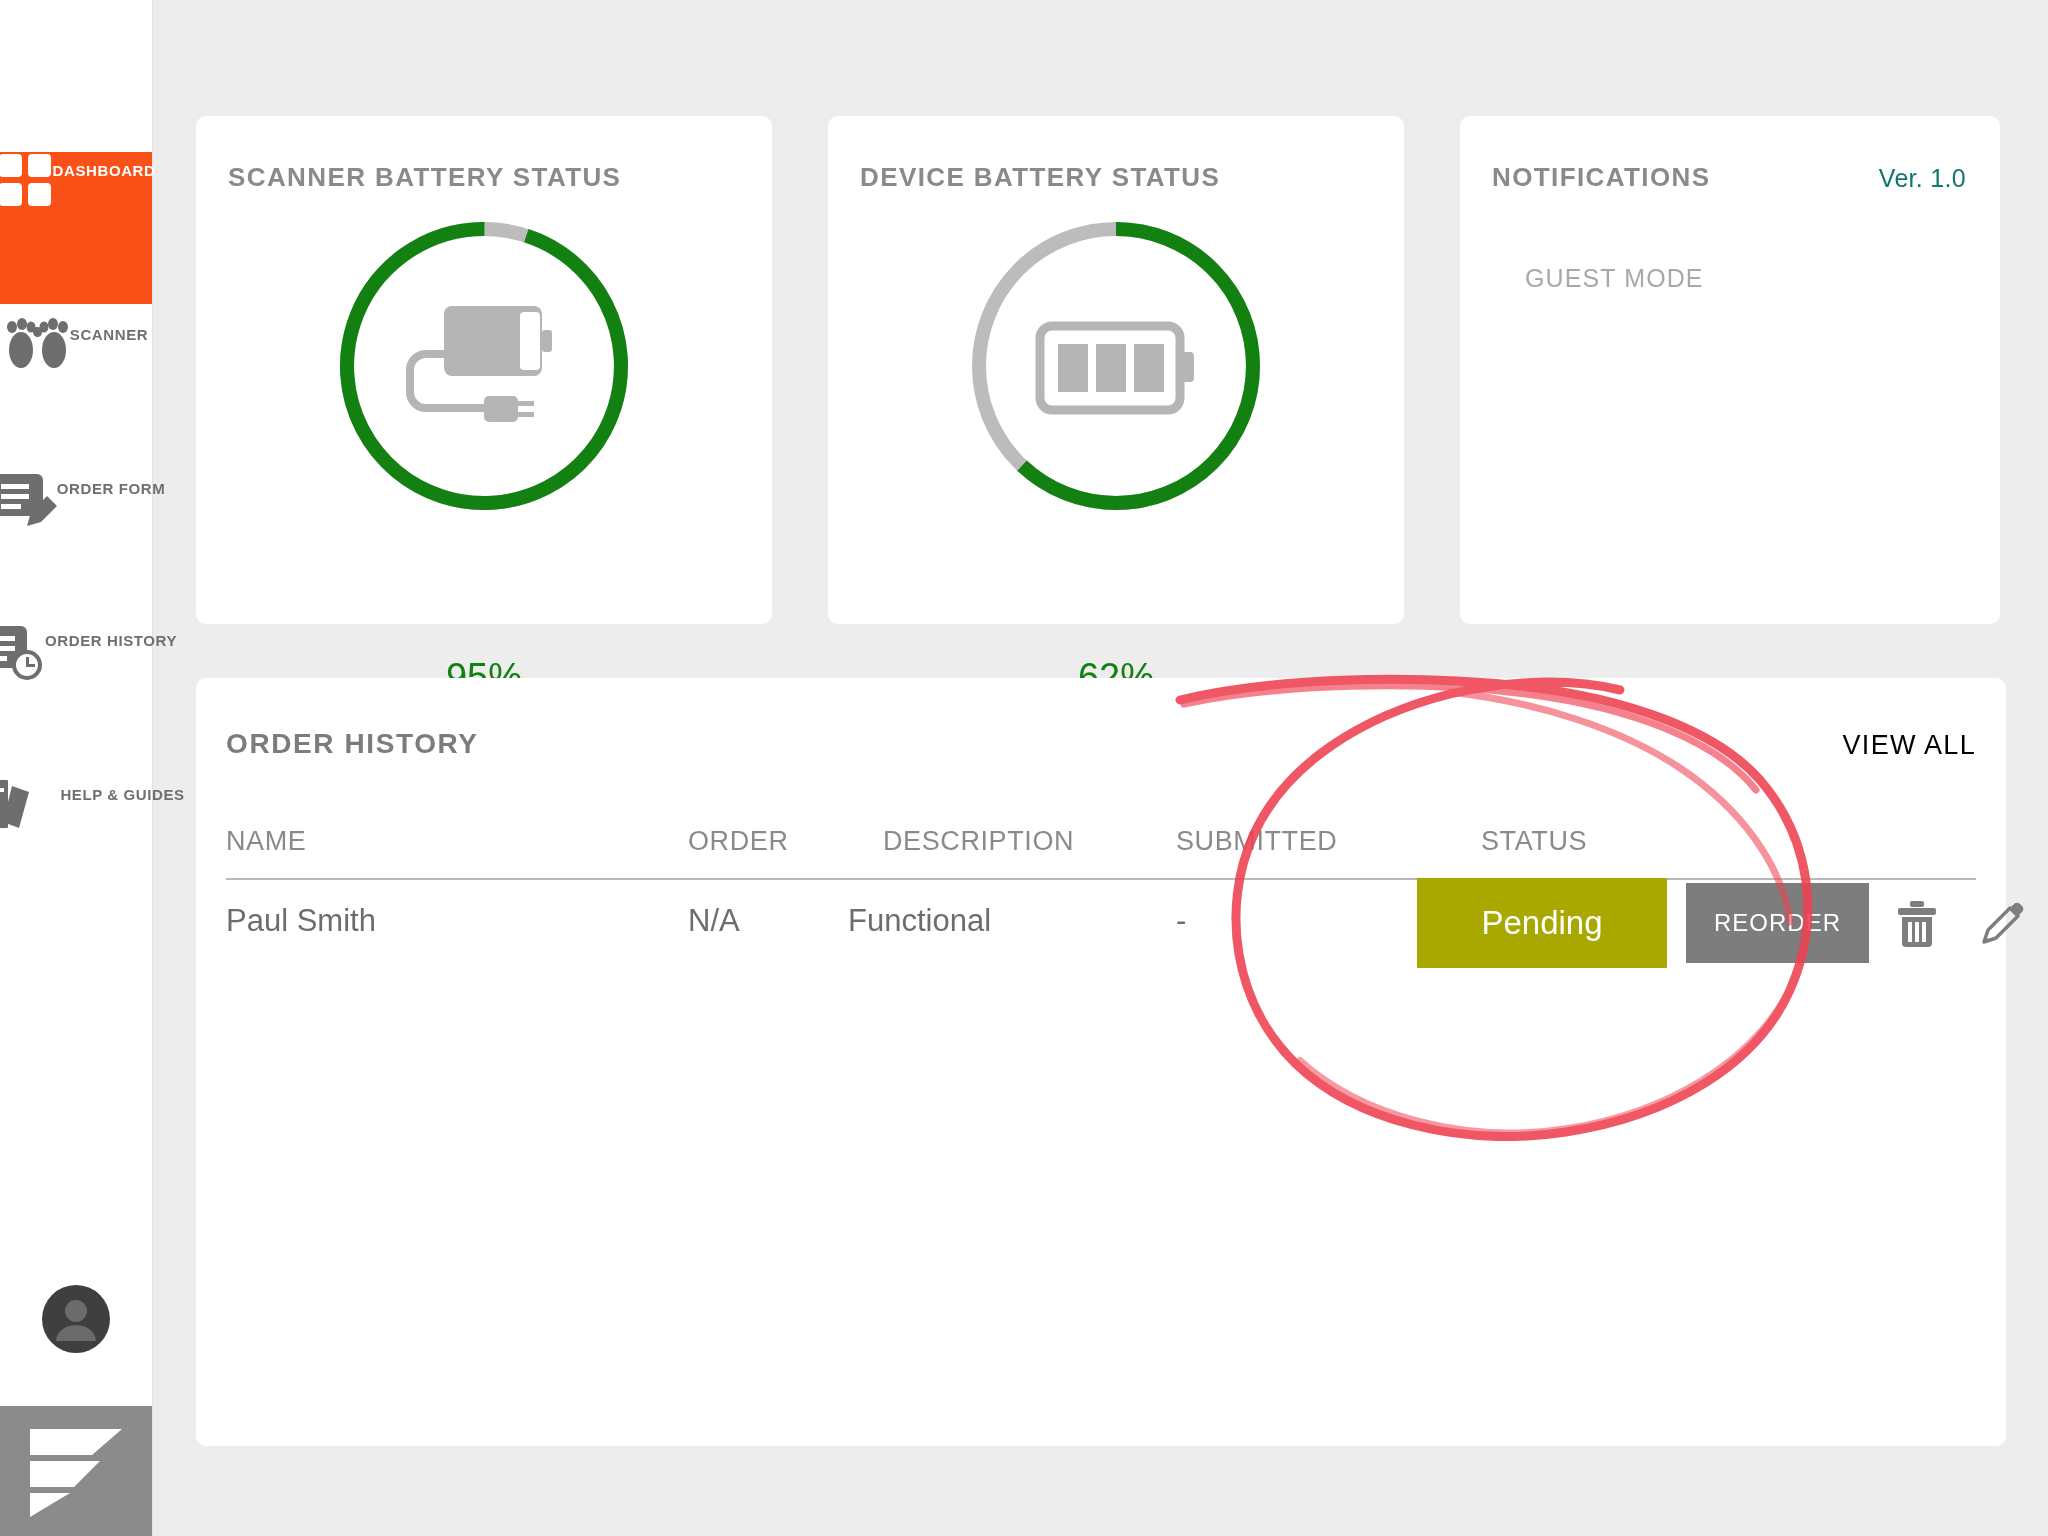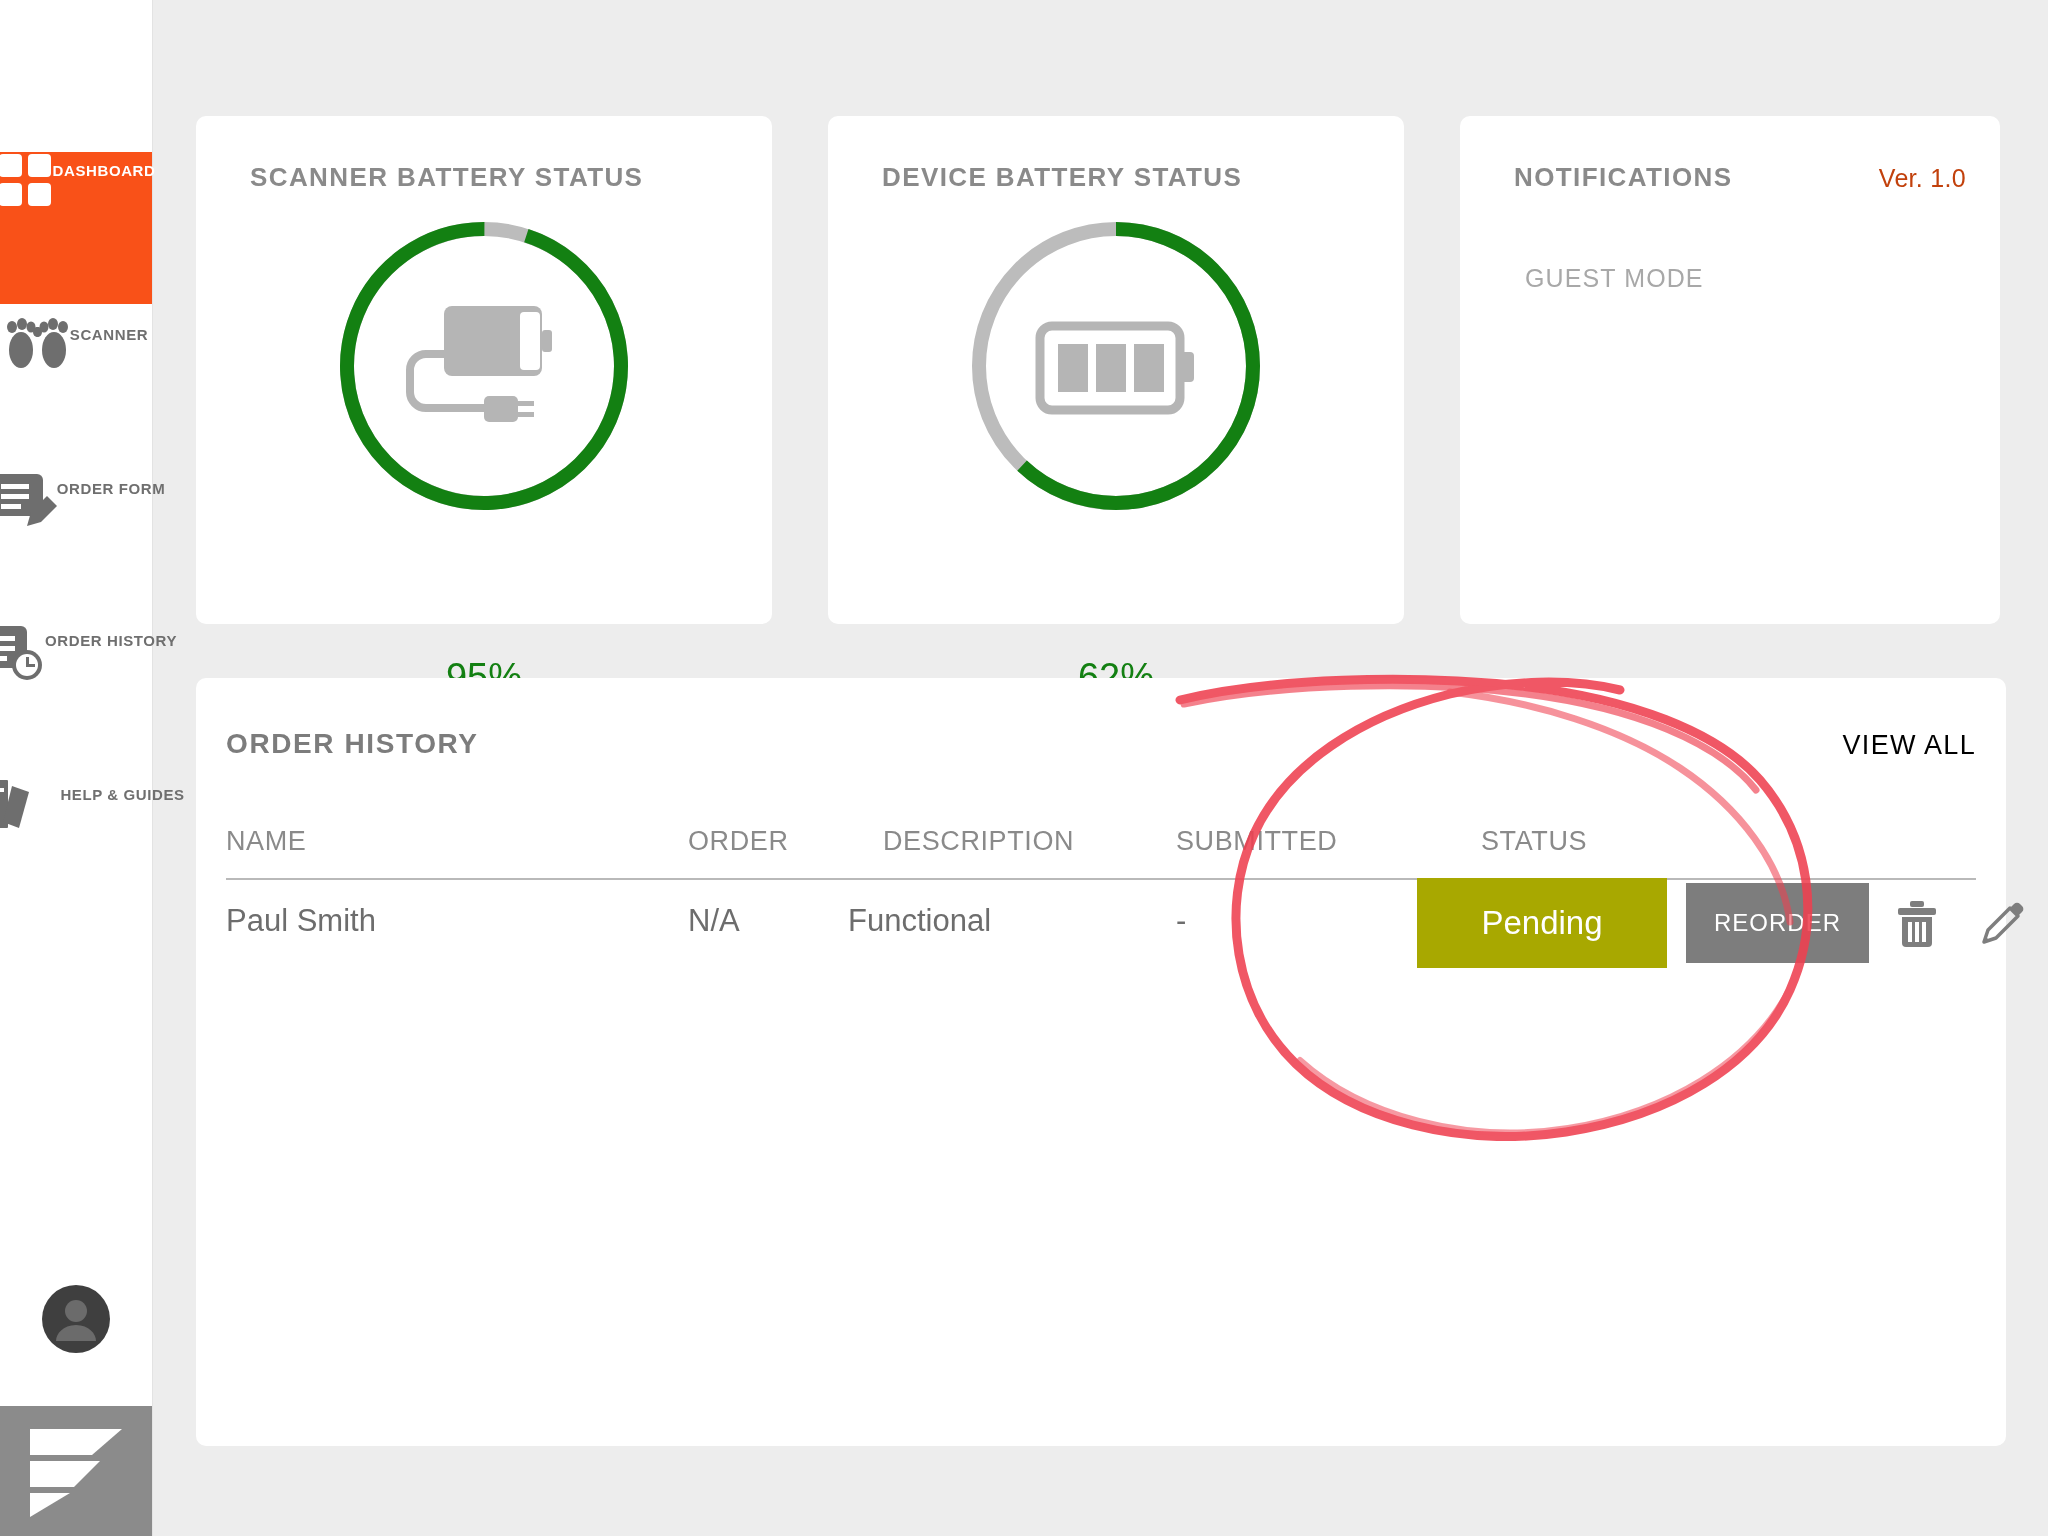--- a/index.html
+++ b/index.html
@@ -44,25 +44,24 @@
   }
 
   
   .card {
     position: absolute; background: #ffffff; border-radius: 10px;
   }
   .card-title {
     position: absolute; left: 32px; top: 46px;
     font-size: 26px; font-weight: bold; letter-spacing: 1.4px;
     color: #8a8a8a;
-    margin-left: 22px;
   }
   .ver-label {
     position: absolute; right: 34px; top: 48px;
-    font-size: 25px; color: #c2410c; letter-spacing: 0.3px;
+    font-size: 25px; color: #0f766e; letter-spacing: 0.3px;
   }
   .guest-mode {
     position: absolute; left: 34px; top: 148px;
     font-size: 25px; color: #a8a8a8; letter-spacing: 1.1px; margin-left: 31px;
   }
 
   .gauge { position: absolute; left: 50%; transform: translateX(-50%); top: 100px; }
   .pct {
     position: absolute; left: 0; right: 0; top: 540px;
     text-align: center; font-size: 38px; color: #138012;

